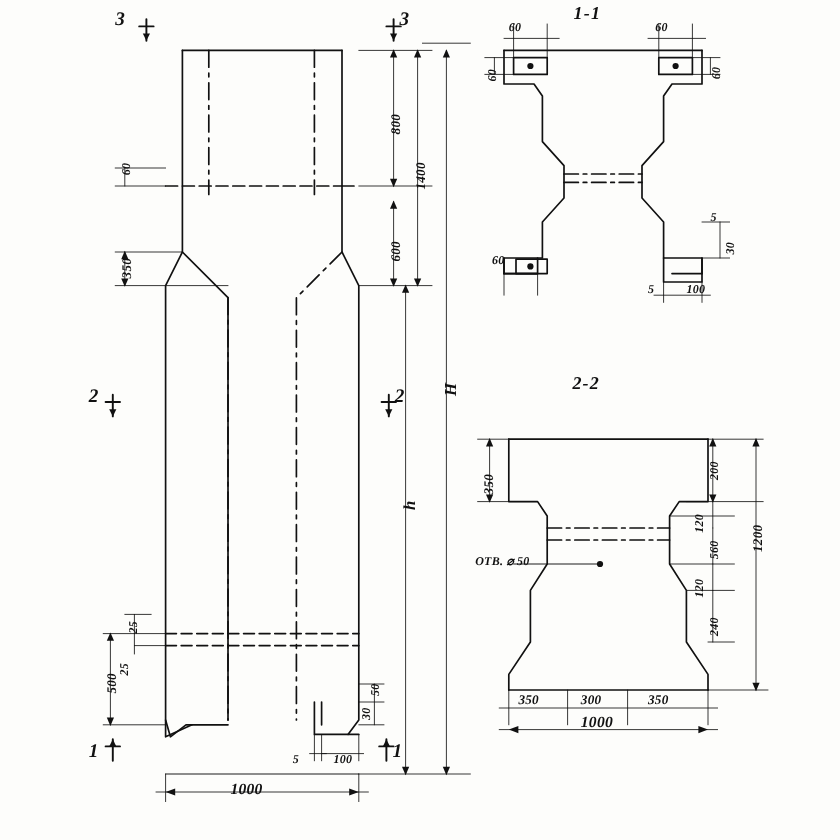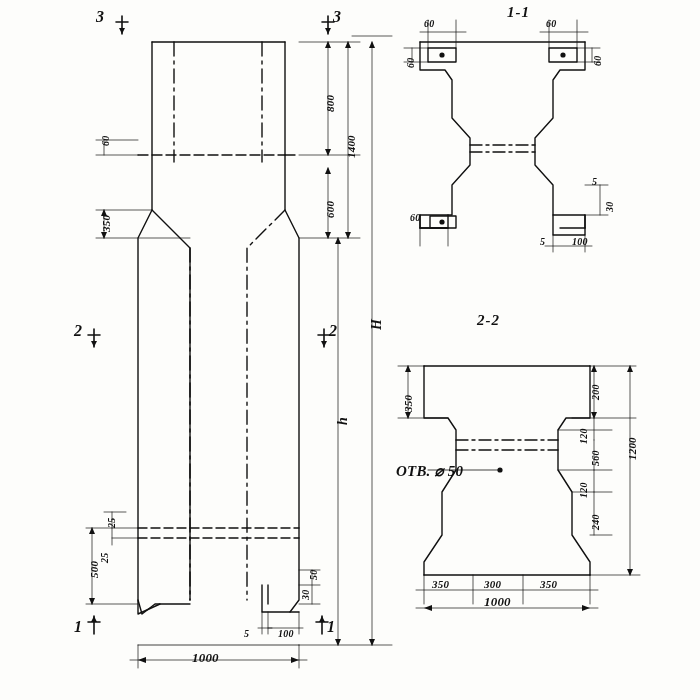--- a/index.html
+++ b/index.html
@@ -205,21 +205,21 @@
       <path d="M627,569 l3,7 l3,-7 z" fill="#111" stroke="none"></path>
       <path d="M424,575 L424,604 M473,575 L473,604 M523,575 L523,604 M590,575 L590,604"></path>
       <path d="M416,590 L598,590"></path>
       <path d="M416,608 L598,608"></path>
       <path d="M424,608 l8,-3 l0,6 z" fill="#111" stroke="none"></path>
       <path d="M590,608 l-8,-3 l0,6 z" fill="#111" stroke="none"></path>
     </g>
   </g>
 </svg>
 
-<div class="lbl title" style="left:478px;top:4px;margin-left:29px;">1-1</div>
+<div class="lbl title" style="left:478px;top:4px;">1-1</div>
 <div class="lbl title" style="left:477px;top:312px;text-align:center;">2-2</div>
 
 <div class="lbl mark" style="left:96px;top:8px;">3</div>
 <div class="lbl mark" style="left:333px;top:8px;">3</div>
 <div class="lbl mark" style="left:74px;top:322px;">2</div>
 <div class="lbl mark" style="left:329px;top:322px;">2</div>
 <div class="lbl mark" style="left:74px;top:618px;">1</div>
 <div class="lbl mark" style="left:327px;top:618px;">1</div>
 
 <div class="lbl v" style="left:324px;top:112px;transform:rotate(-90deg);">800</div>
@@ -248,19 +248,19 @@
 <div class="lbl small" style="left:592px;top:176px;">5</div>
 <div class="lbl v small" style="left:604px;top:212px;transform:rotate(-90deg);">30</div>
 
 <div class="lbl v" style="left:402px;top:412px;transform:rotate(-90deg);">350</div>
 <div class="lbl v small" style="left:590px;top:400px;transform:rotate(-90deg);">200</div>
 <div class="lbl v small" style="left:578px;top:444px;transform:rotate(-90deg);">120</div>
 <div class="lbl v small" style="left:590px;top:466px;transform:rotate(-90deg);">560</div>
 <div class="lbl v small" style="left:578px;top:498px;transform:rotate(-90deg);">120</div>
 <div class="lbl v small" style="left:590px;top:530px;transform:rotate(-90deg);">240</div>
 <div class="lbl v" style="left:626px;top:460px;transform:rotate(-90deg);">1200</div>
-<div class="lbl" style="left:396px;top:462px;font-size:15px;">OTB. ⌀ 50</div>
+<div class="lbl" style="left:396px;top:462px;font-size:10px;">OTB. ⌀ 50</div>
 <div class="lbl" style="left:432px;top:578px;">350</div>
 <div class="lbl" style="left:484px;top:578px;font-family:Liberation Serif, serif;">300</div>
 <div class="lbl" style="left:540px;top:578px;">350</div>
 <div class="lbl" style="left:484px;top:594px;font-size:13px;">1000</div>
 
 </div>
 
 </body></html>

